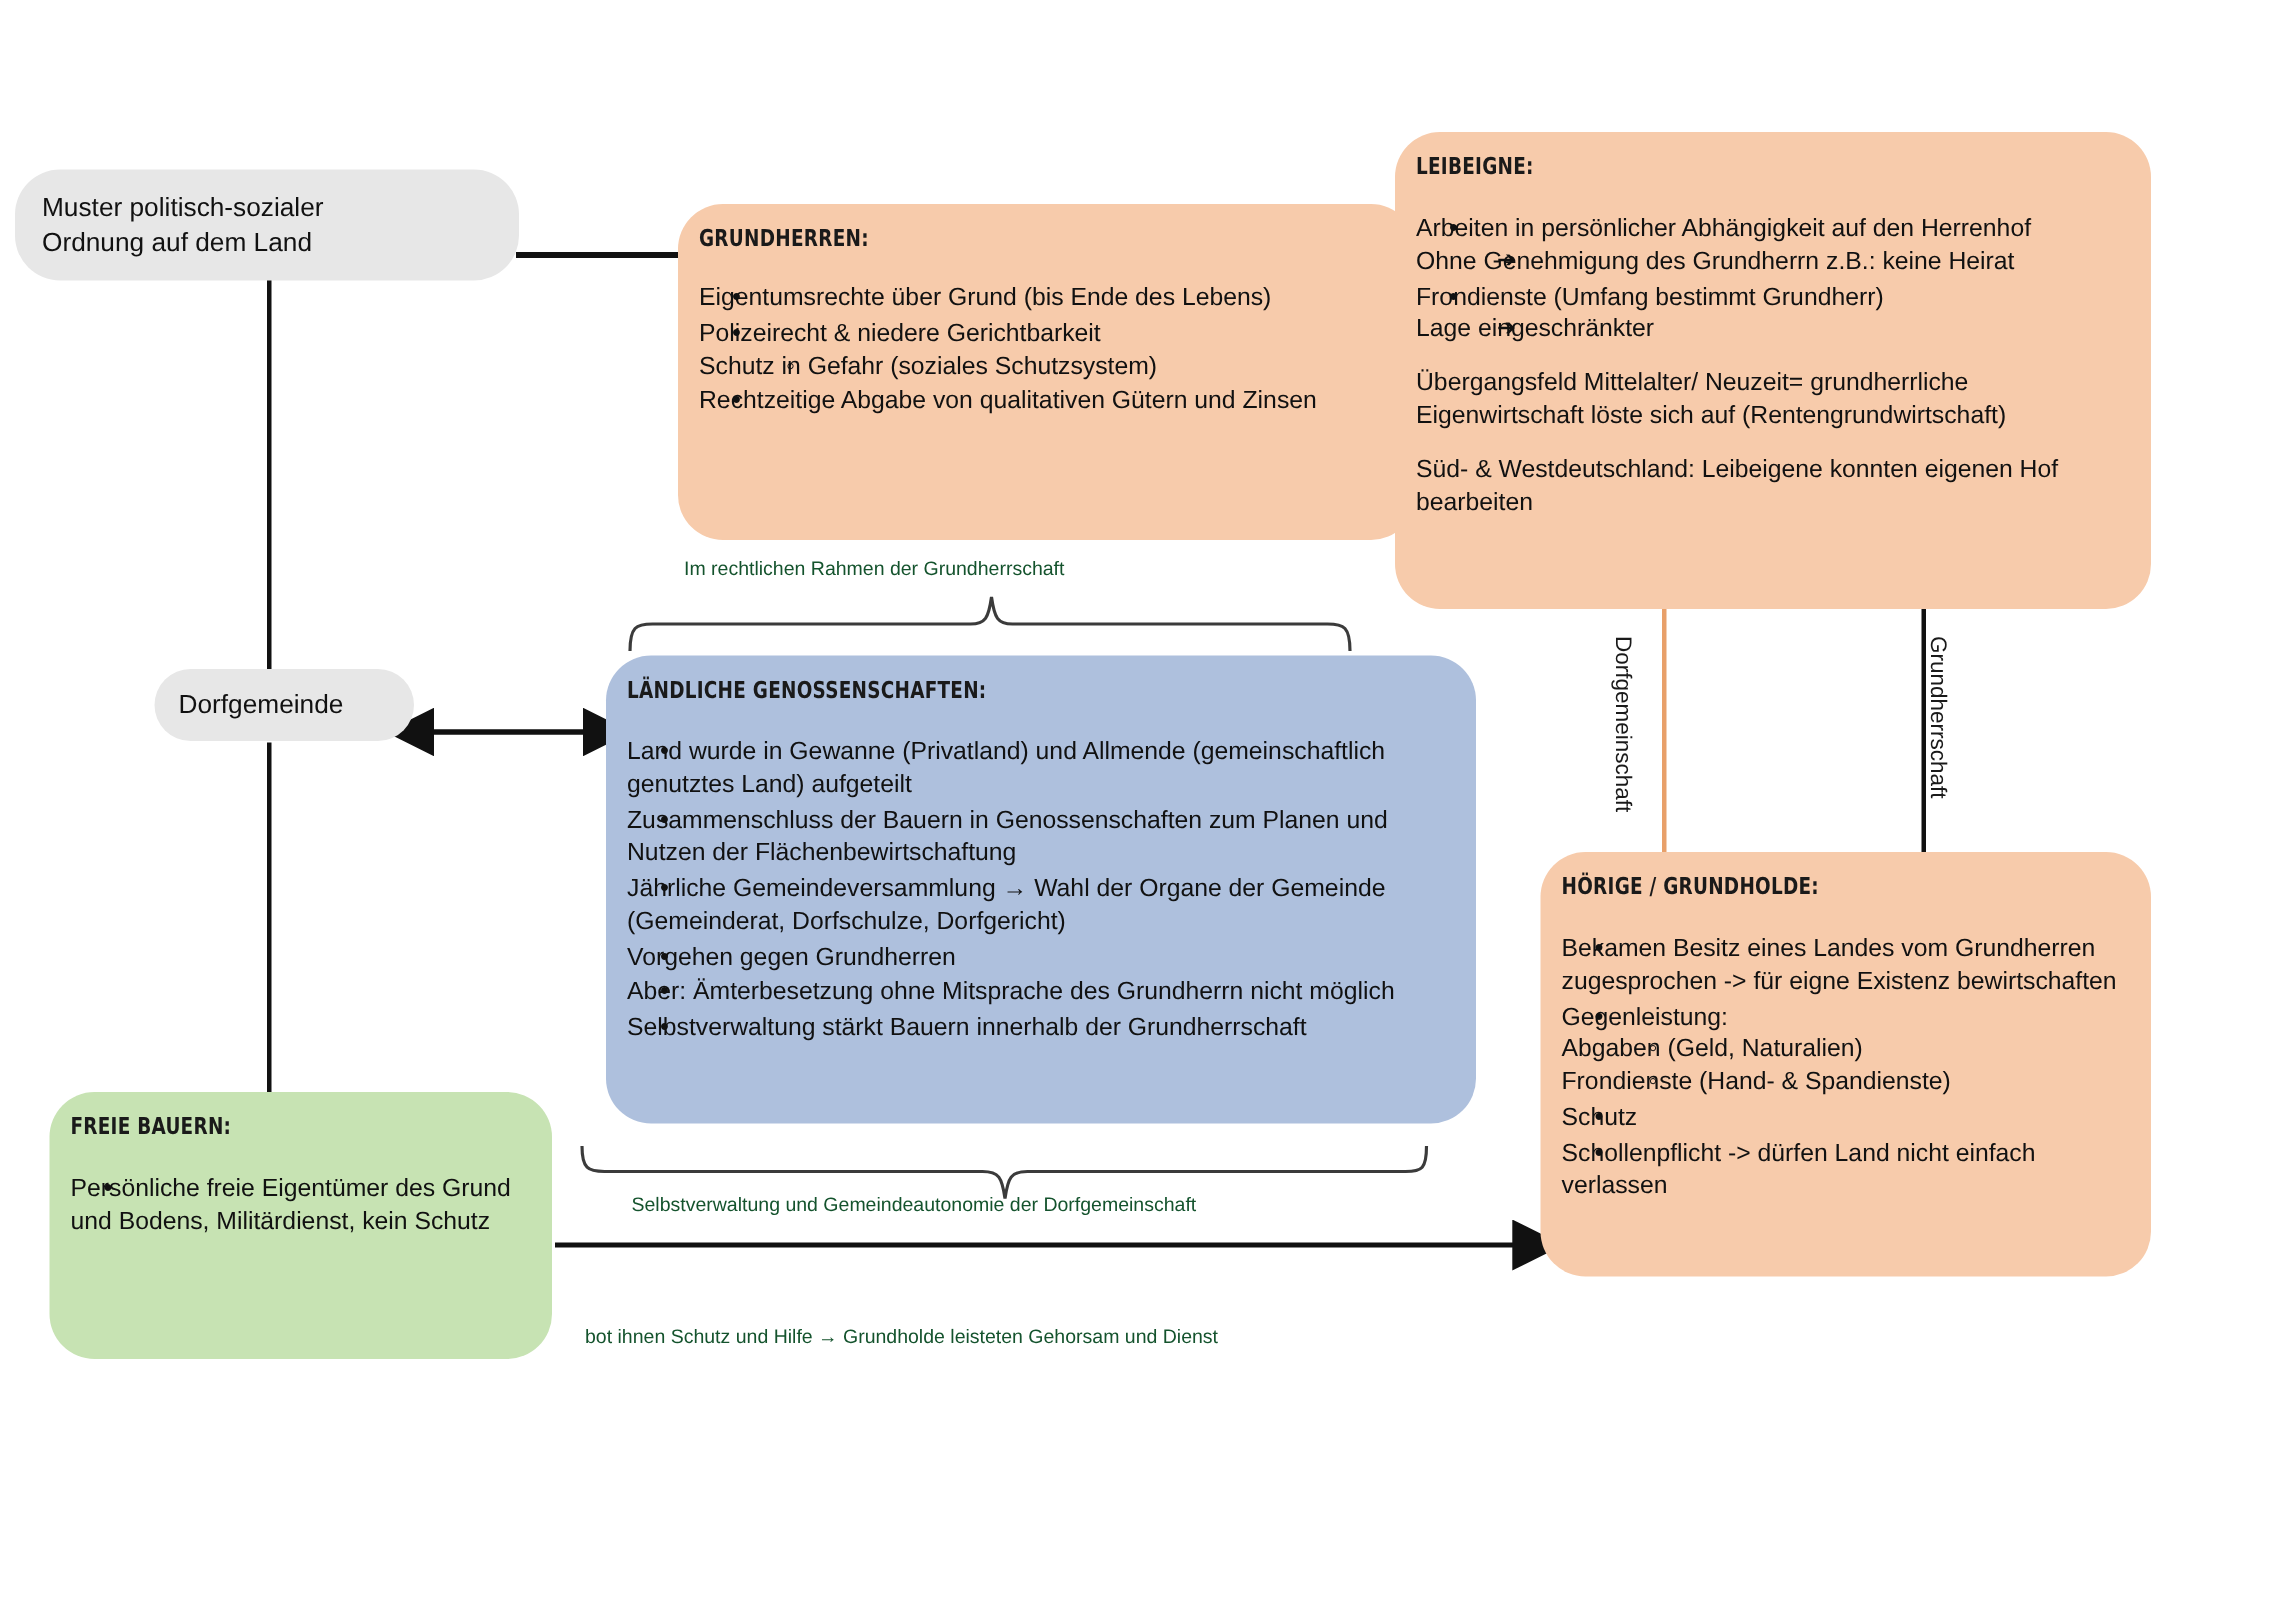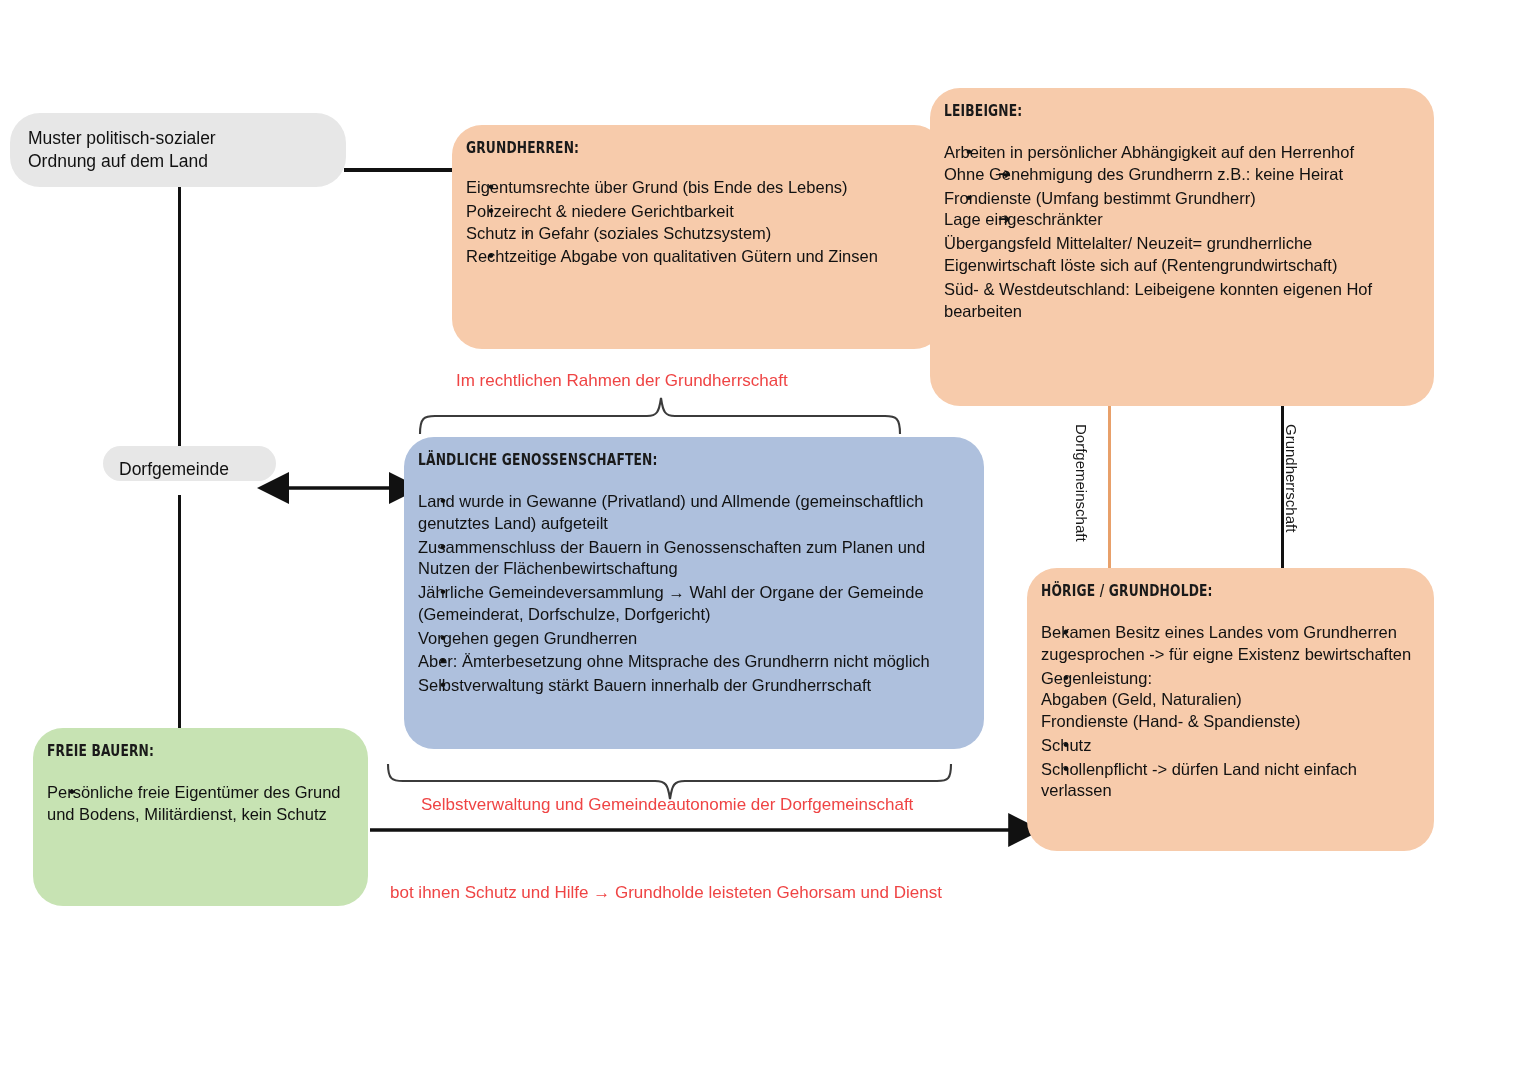--- a/index.html
+++ b/index.html
@@ -19,27 +19,27 @@
        font-stretch:condensed;transform:scaleX(.88);transform-origin:left center;
        color:#1a1a1a;}
 
   ul.bl{margin:0;padding:0;list-style:none;}
   ul.bl>li{position:relative;padding-left:0;}
   .b1{position:relative;padding-left:46px;font-size:16.5px;line-height:1.32;margin-top:2px;}
   .b1::before{content:"\2022";position:absolute;left:22px;top:-1px;font-size:17px;}
   .b2{position:relative;padding-left:92px;font-size:16.5px;line-height:1.32;}
   .b2.circ::before{content:"\25E6";position:absolute;left:58px;top:-1px;font-size:17px;}
   .b2.arr::before{content:"\2794";position:absolute;left:54px;top:0px;font-size:15px;}
-  .para{font-size:16.5px;line-height:1.33;margin-top:2px;}
+  .para{font-size:16.5px;line-height:1.33;margin-top:14px;}
   .plain{font-size:17.5px;line-height:1.3;}
 
   
   .ln{position:absolute;background:#111;}
   .ln-orange{position:absolute;background:#e8a06a;}
-  .lbl-free{position:absolute;font-size:17px;color:#ef4444;line-height:1.35;}
+  .lbl-free{position:absolute;font-size:13px;color:#14532d;line-height:1.35;}
   .vlabel{position:absolute;font-size:15px;color:#1a1a1a;white-space:nowrap;
           transform-origin:left top;}
   svg{position:absolute;overflow:visible;}
 </style>
 </head>
 <body>
 
 <div class="canvas">
 
   <div class="ln" style="left:344px;top:168px;width:112px;height:4px;"></div>
@@ -83,25 +83,25 @@
   <svg style="left:385px;top:762px;width:570px;height:40px;">
     <path d="M3,2 C3,17 7,19 18,19 L270,19 C281,19 283,23 285,37
              C287,23 289,19 300,19 L552,19 C563,19 566,17 566,2" fill="none" stroke="#3b3b3b" stroke-width="2.1"></path>
   </svg>
 
   <div class="box box-gray" style="left:10px;top:113px;width:336px;height:74px;padding:14px 18px;">
     <div class="plain">Muster politisch-sozialer</div>
     <div class="plain">Ordnung auf dem Land</div>
   </div>
 
-  <div class="box box-gray" style="left:103px;top:446px;width:173px;height:35px;padding:12px 16px;">
+  <div class="box box-gray" style="left:103px;top:446px;width:173px;height:48px;padding:12px 16px;">
     <div class="plain">Dorfgemeinde</div>
   </div>
 
-  <div class="box box-orange" style="left:452px;top:125px;width:492px;height:224px;padding:14px 16px 10px 14px;">
+  <div class="box box-orange" style="left:452px;top:136px;width:492px;height:224px;padding:14px 16px 10px 14px;">
     <div class="hdr">GRUNDHERREN:</div>
     <ul class="bl" style="margin-top:20px;">
       <li class="b1">Eigentumsrechte über Grund (bis Ende des Lebens)</li>
       <li class="b1">Polizeirecht &amp; niedere Gerichtbarkeit</li>
       <li class="b2 circ">Schutz in Gefahr (soziales Schutzsystem)</li>
       <li class="b1">Rechtzeitige Abgabe von qualitativen Gütern und Zinsen</li>
     </ul>
   </div>
 
   <div class="box box-orange" style="left:930px;top:88px;width:504px;height:318px;padding:14px 18px 10px 14px;">

